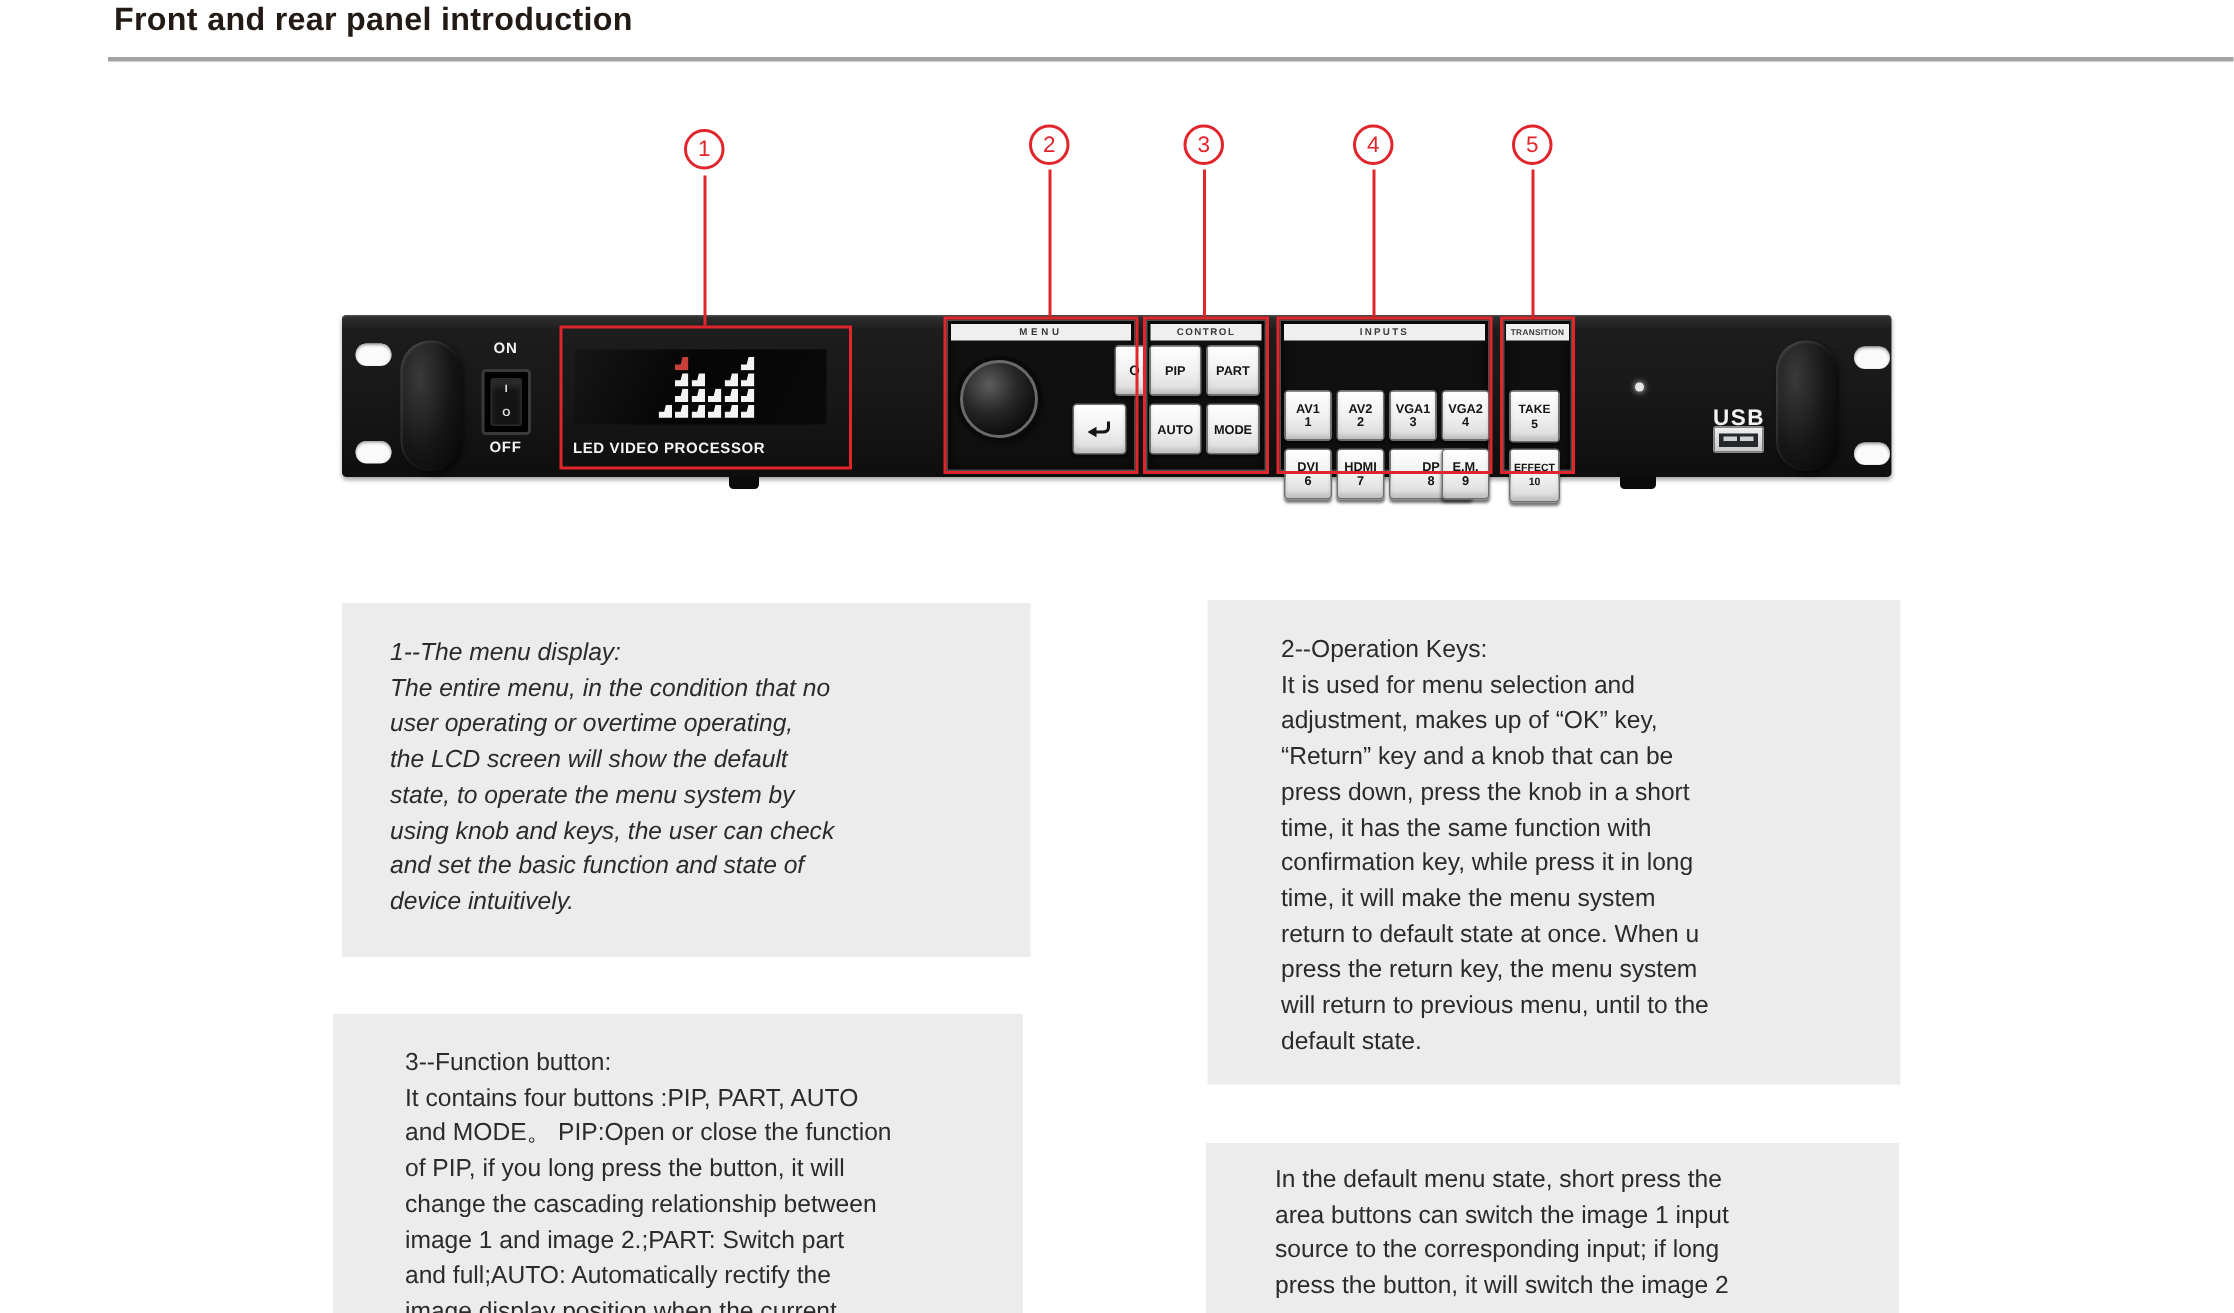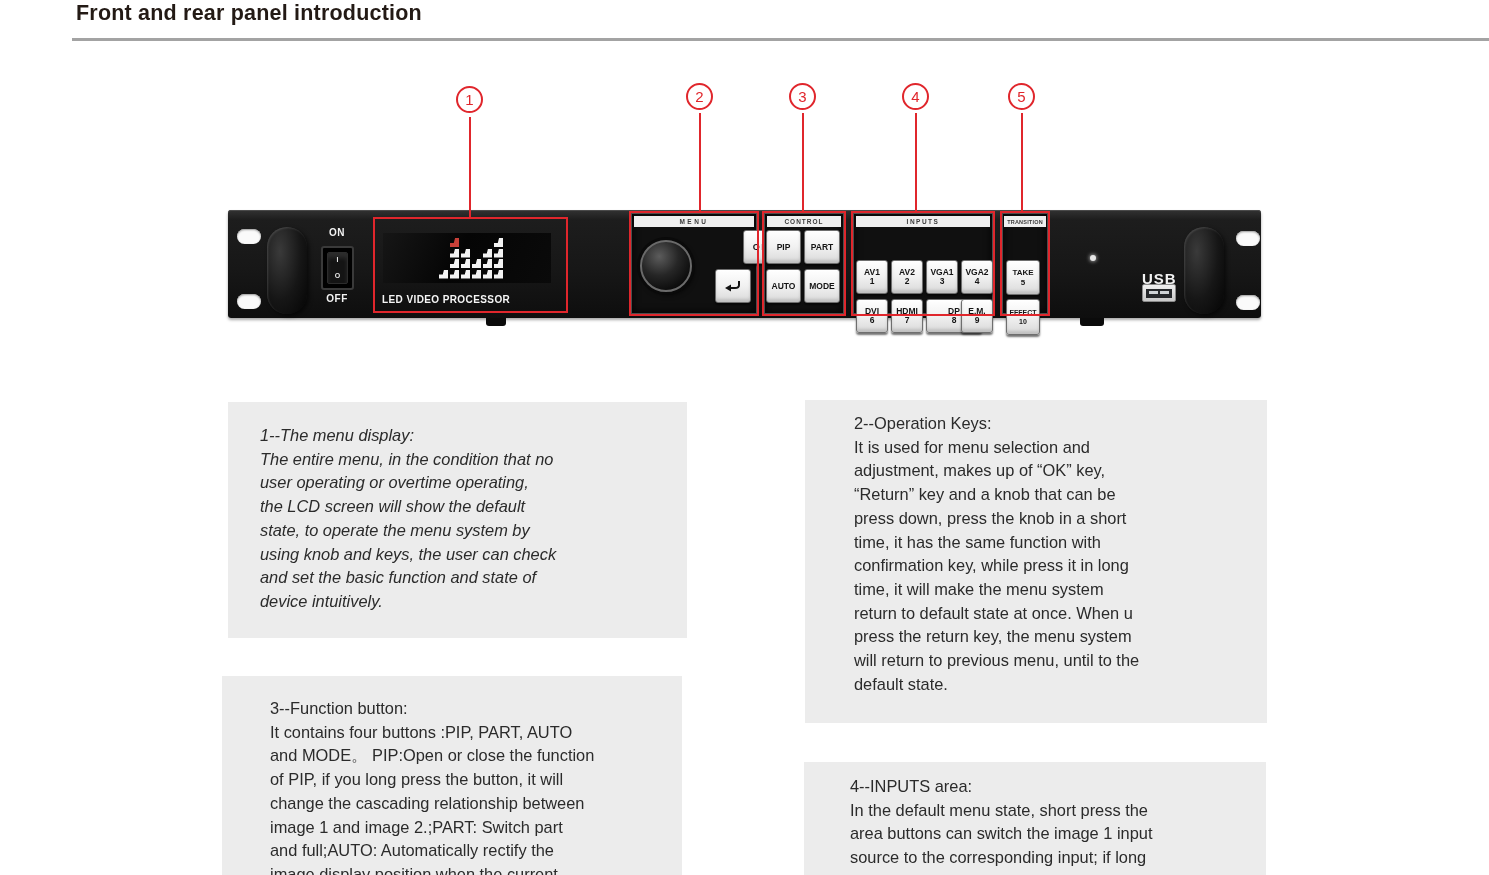--- a/index.html
+++ b/index.html
@@ -239,21 +239,21 @@
   <div class="bt">1--The menu display:</div>
   <div class="bb">The entire menu, in the condition that no
 user operating or overtime operating,
 the LCD screen will show the default
 state, to operate the menu system by
 using knob and keys, the user can check
 and set the basic function and state of
 device intuitively.</div>
 </div>
 
-<div class="block" style="left:805px;top:400px;width:462px;height:323px;padding:12px 10px 0 49px;">
+<div class="block" style="left:805px;top:400px;width:462px;height:323px;padding:22px 10px 0 49px;">
   <div class="bt">2--Operation Keys:</div>
   <div class="bb">It is used for menu selection and
 adjustment, makes up of “OK” key,
 “Return” key and a knob that can be
 press down, press the knob in a short
 time, it has the same function with
 confirmation key, while press it in long
 time, it will make the menu system
 return to default state at once. When u
 press the return key, the menu system
@@ -266,18 +266,17 @@
   <div class="bb">It contains four buttons :PIP, PART, AUTO
 and MODE。 PIP:Open or close the function
 of PIP, if  you long press the button, it will
 change the cascading relationship between
 image 1 and image 2.;PART: Switch part
 and full;AUTO: Automatically rectify the
 image display position when the current</div>
 </div>
 
 <div class="block" style="left:804px;top:762px;width:462px;height:140px;padding:13px 10px 0 46px;">
-  <div class="bt">4--INPUTS area:</div>
   <div class="bb">In the default menu state, short press the
 area buttons can switch the image 1 input
 source to the corresponding input; if long
 press the button, it will switch the image 2</div>
 </div>
 
 </body></html>

